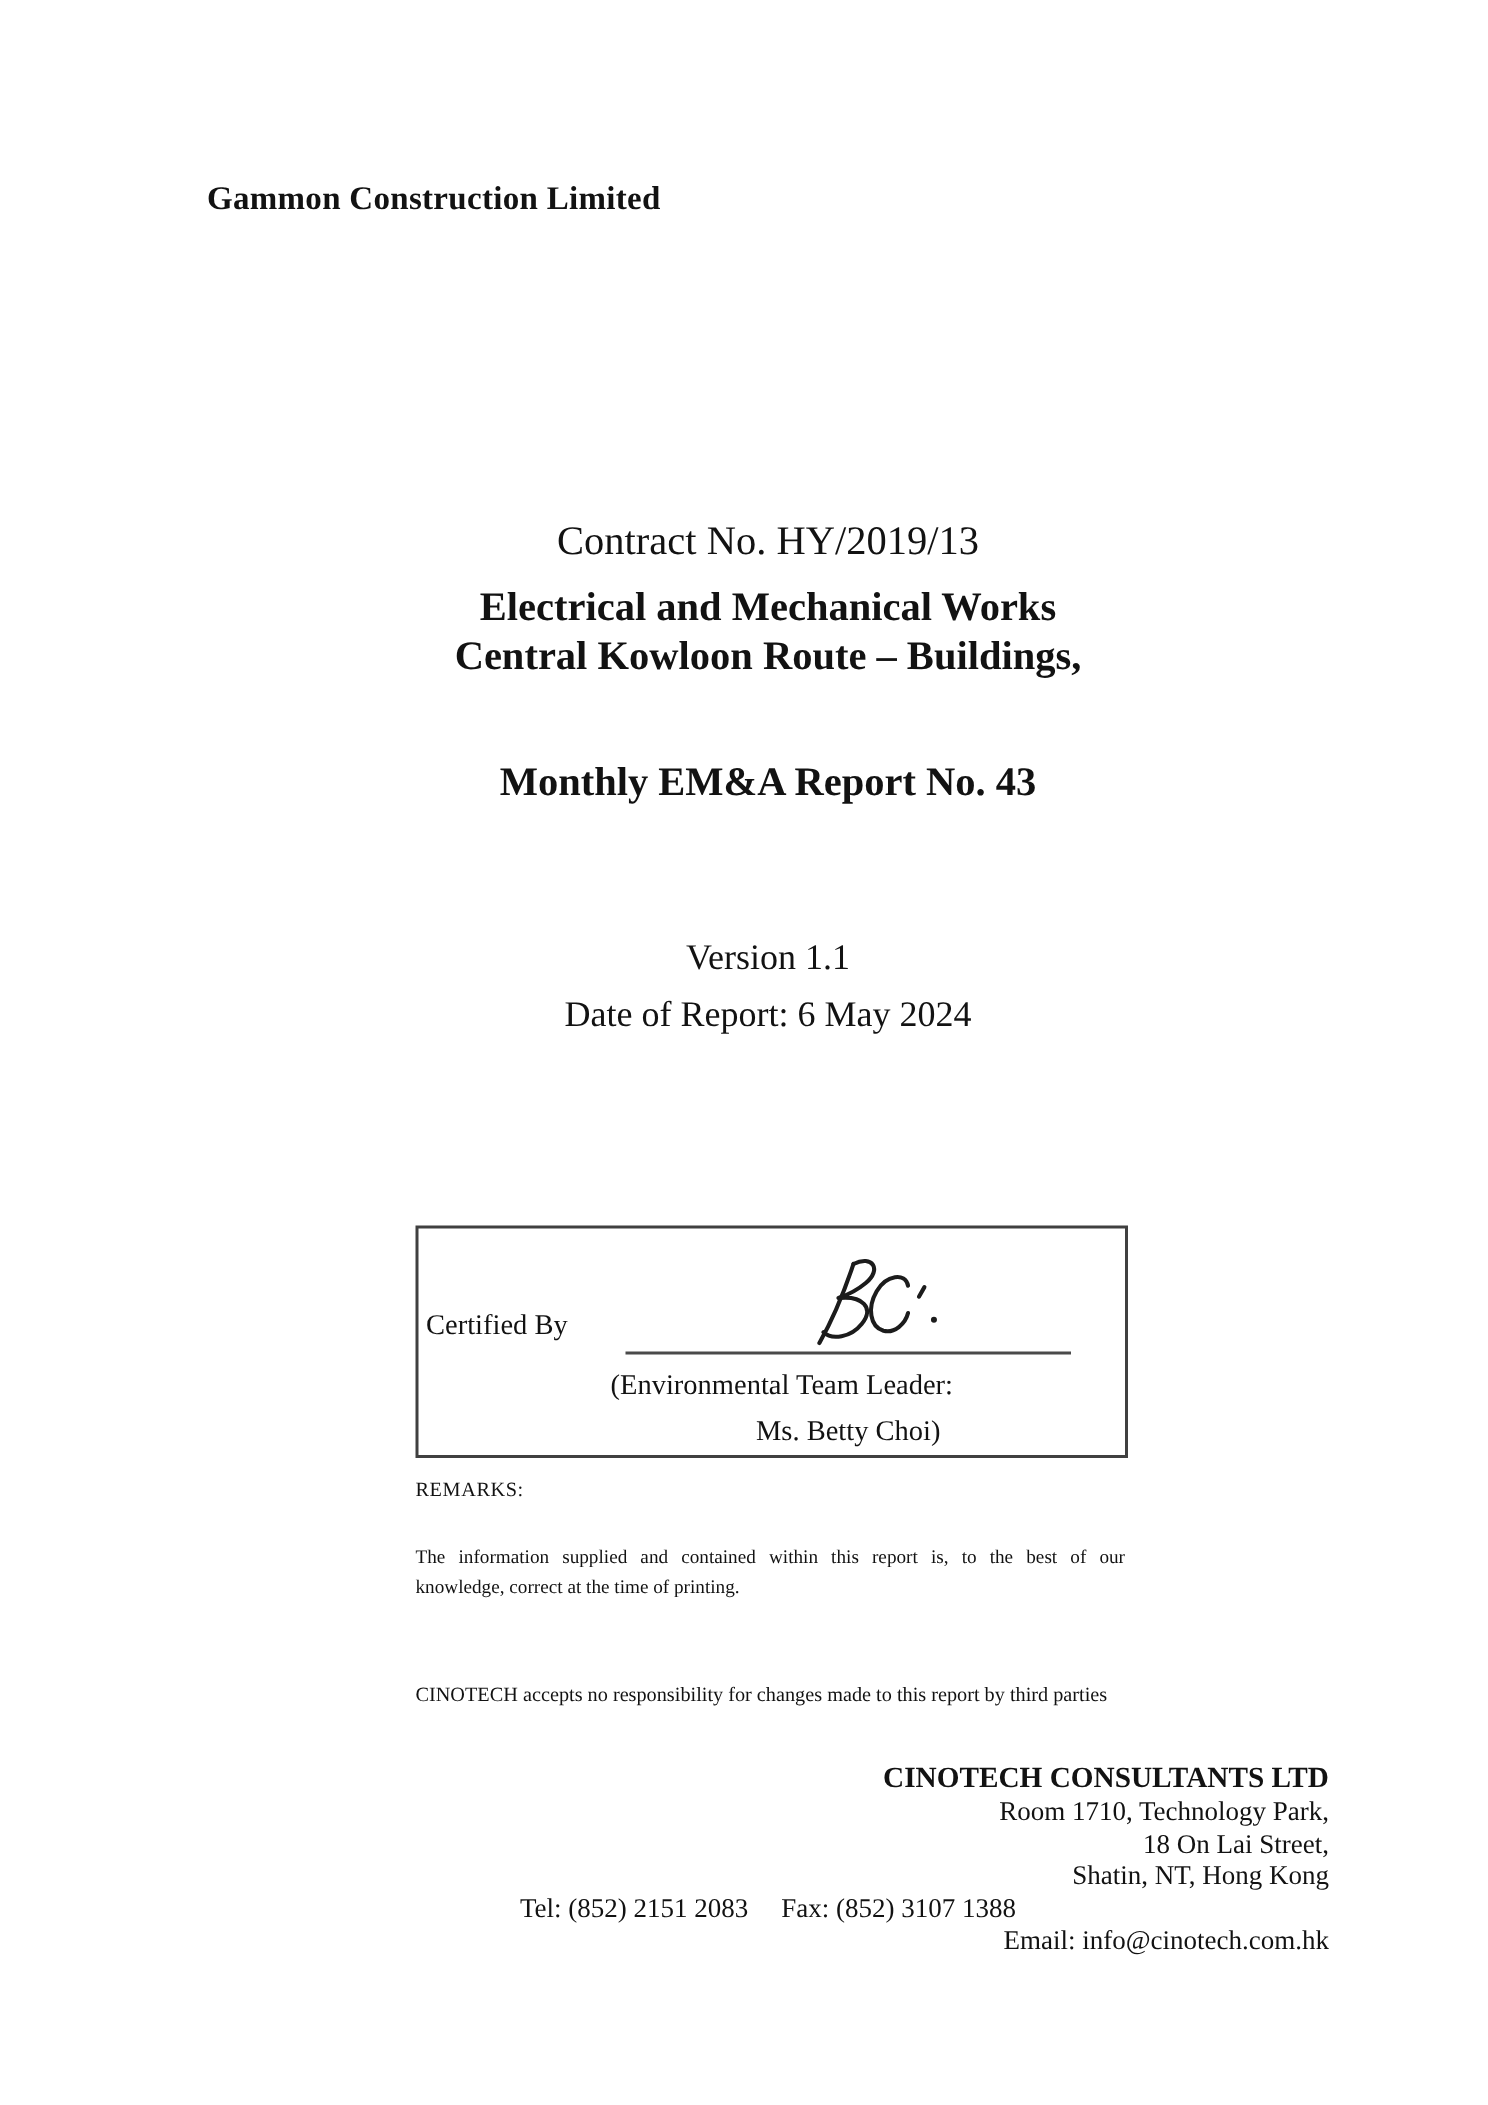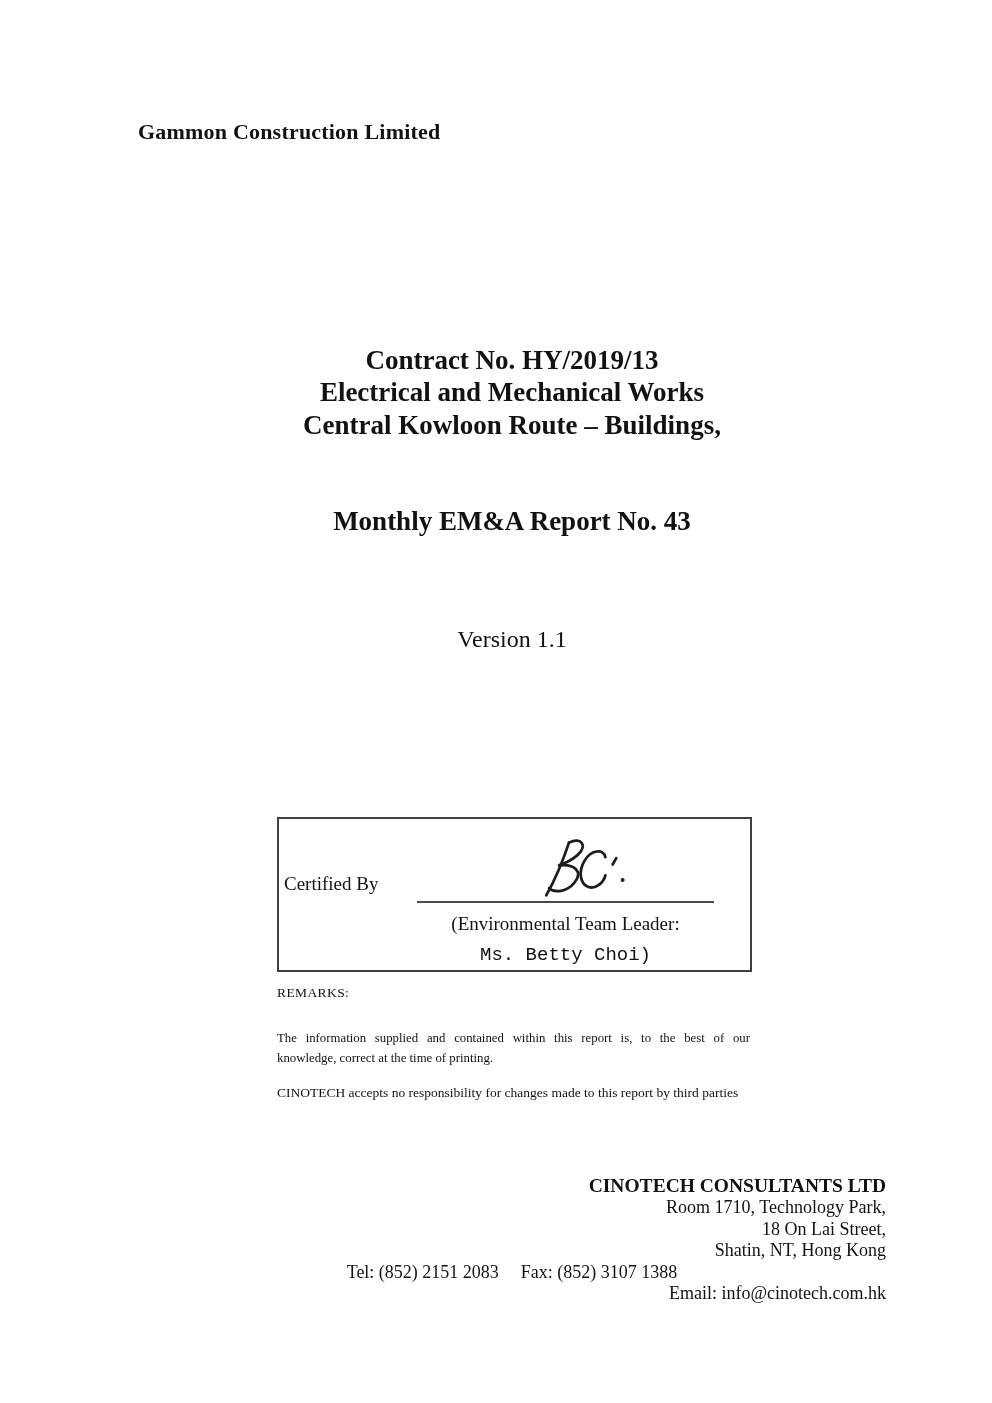--- a/index.html
+++ b/index.html
@@ -24,22 +24,23 @@
   }
   .center-col {
     position: absolute;
     left: 138px;
     width: 748px;
     text-align: center;
   }
   .title-block { top: 344px; }
   .contract-no {
     font-size: 27px;
-    font-weight: bold;
+    font-weight: normal;
     line-height: 32px;
+    margin-bottom: 12px;
   }
   .project-title {
     font-size: 27px;
     font-weight: bold;
     line-height: 33px;
   }
   .report-block { top: 503px; font-size: 27px; font-weight: bold; line-height: 37px; }
   .version-block { top: 620px; font-size: 24px; font-weight: normal; line-height: 38px; }
 
   .cert-box {
@@ -69,33 +70,32 @@
     left: 138px;
     top: 82px;
     width: 297px;
     border-top: 2px solid #4a4a4a;
   }
   .sig-role {
     position: absolute;
     left: 128px;
     top: 94px;
     width: 317px;
-    text-align: center;
+    text-align: left;
     font-size: 19px;
     line-height: 22px;
   }
   .sig-name {
     position: absolute;
     left: 128px;
     top: 125px;
     width: 317px;
     text-align: center;
     font-size: 19px;
     line-height: 22px;
-    font-family: Liberation Mono, monospace;
   }
 
   .remarks-heading {
     position: absolute;
     left: 277px;
     top: 985px;
     font-size: 13.5px;
     letter-spacing: 0.4px;
   }
   .remarks-body {
@@ -107,21 +107,21 @@
     line-height: 20px;
   }
   .remarks-body .justified-line {
     text-align: justify;
     text-align-last: justify;
     white-space: nowrap;
   }
   .remarks-disclaimer {
     position: absolute;
     left: 277px;
-    top: 1084px;
+    top: 1121px;
     width: 500px;
     font-size: 13.5px;
     line-height: 18px;
   }
 
   .consultant-block {
     top: 1175px;
     font-size: 18px;
     line-height: 21.5px;
     text-align: right;
@@ -147,20 +147,21 @@
       <div>Central Kowloon Route – Buildings,</div>
     </div>
   </div>
 
   <div class="center-col report-block">
     <div>Monthly EM&amp;A Report No. 43</div>
   </div>
 
   <div class="center-col version-block">
     <div>Version 1.1</div>
+    <div>Date of Report: 6 May 2024</div>
   </div>
 
   <div class="cert-box">
     <div class="certified-by">Certified By</div>
 
     <div class="signature-wrap">
       <svg width="100" height="64" viewBox="0 0 110 70">
         <g fill="none" stroke="#1c1c1c" stroke-width="3" stroke-linecap="round" stroke-linejoin="round">
           <path d="M44 6 C38 24 28 48 19 64"></path>
           <path d="M44 6 C58 -1 65 10 53 20 C47 25 39 29 33 31 C50 29 60 38 50 50 C42 60 28 62 22 56"></path>

